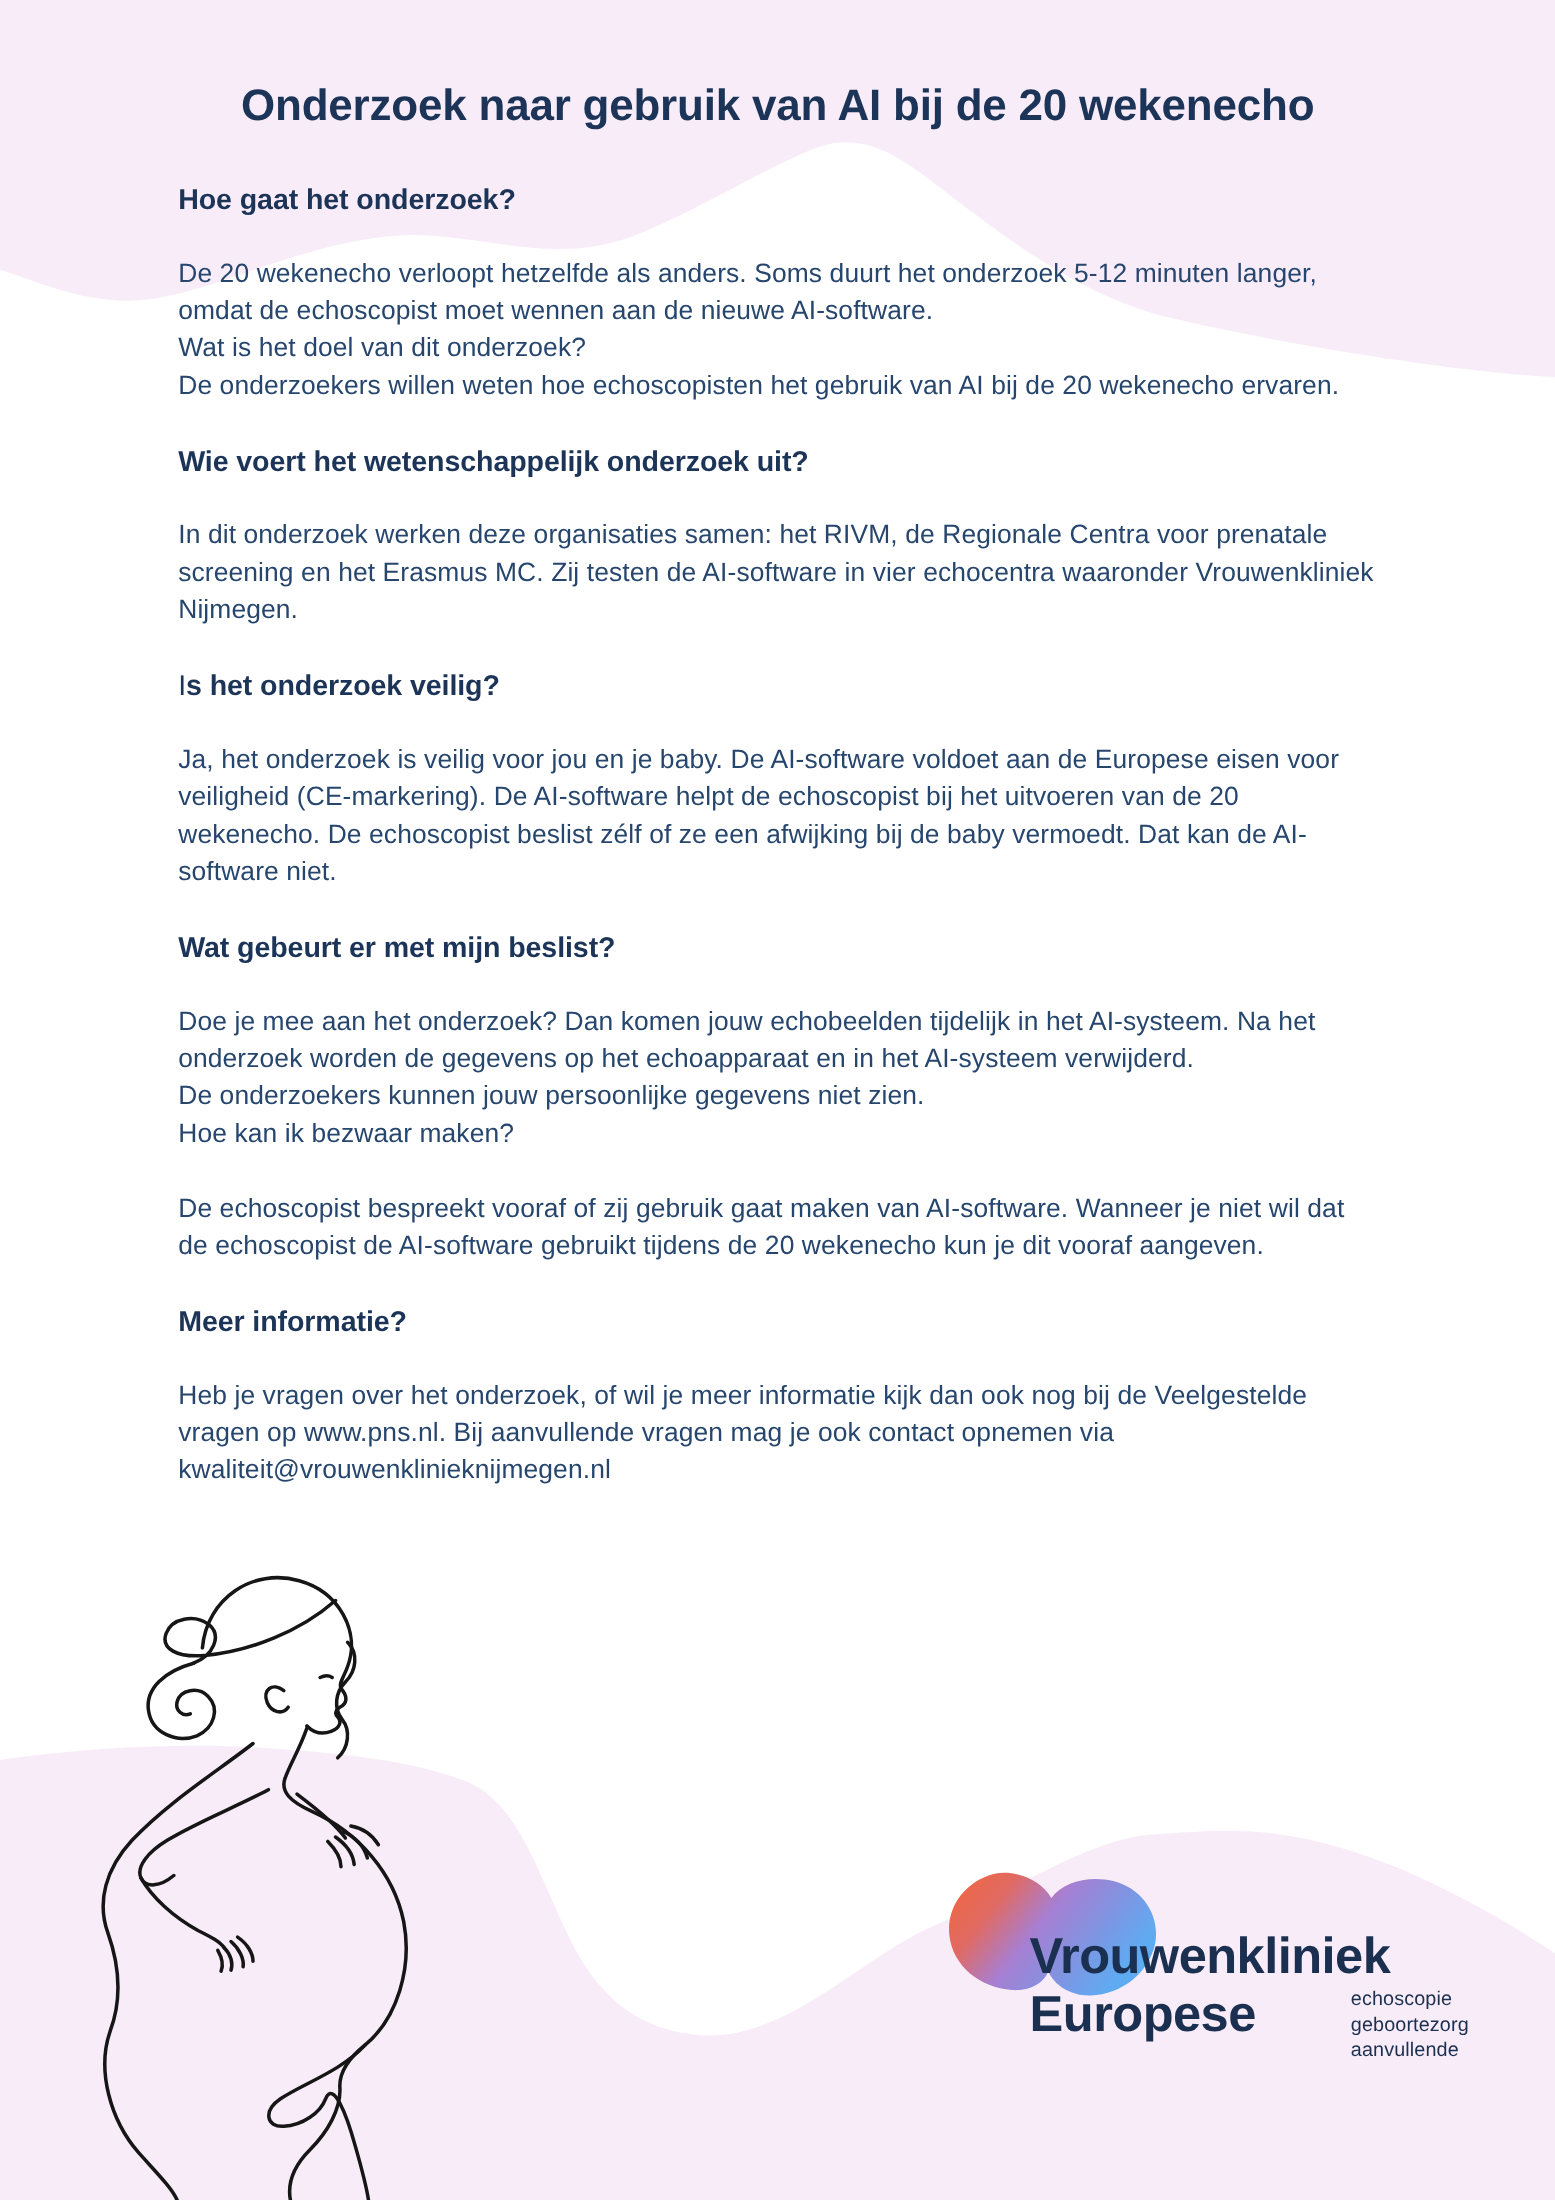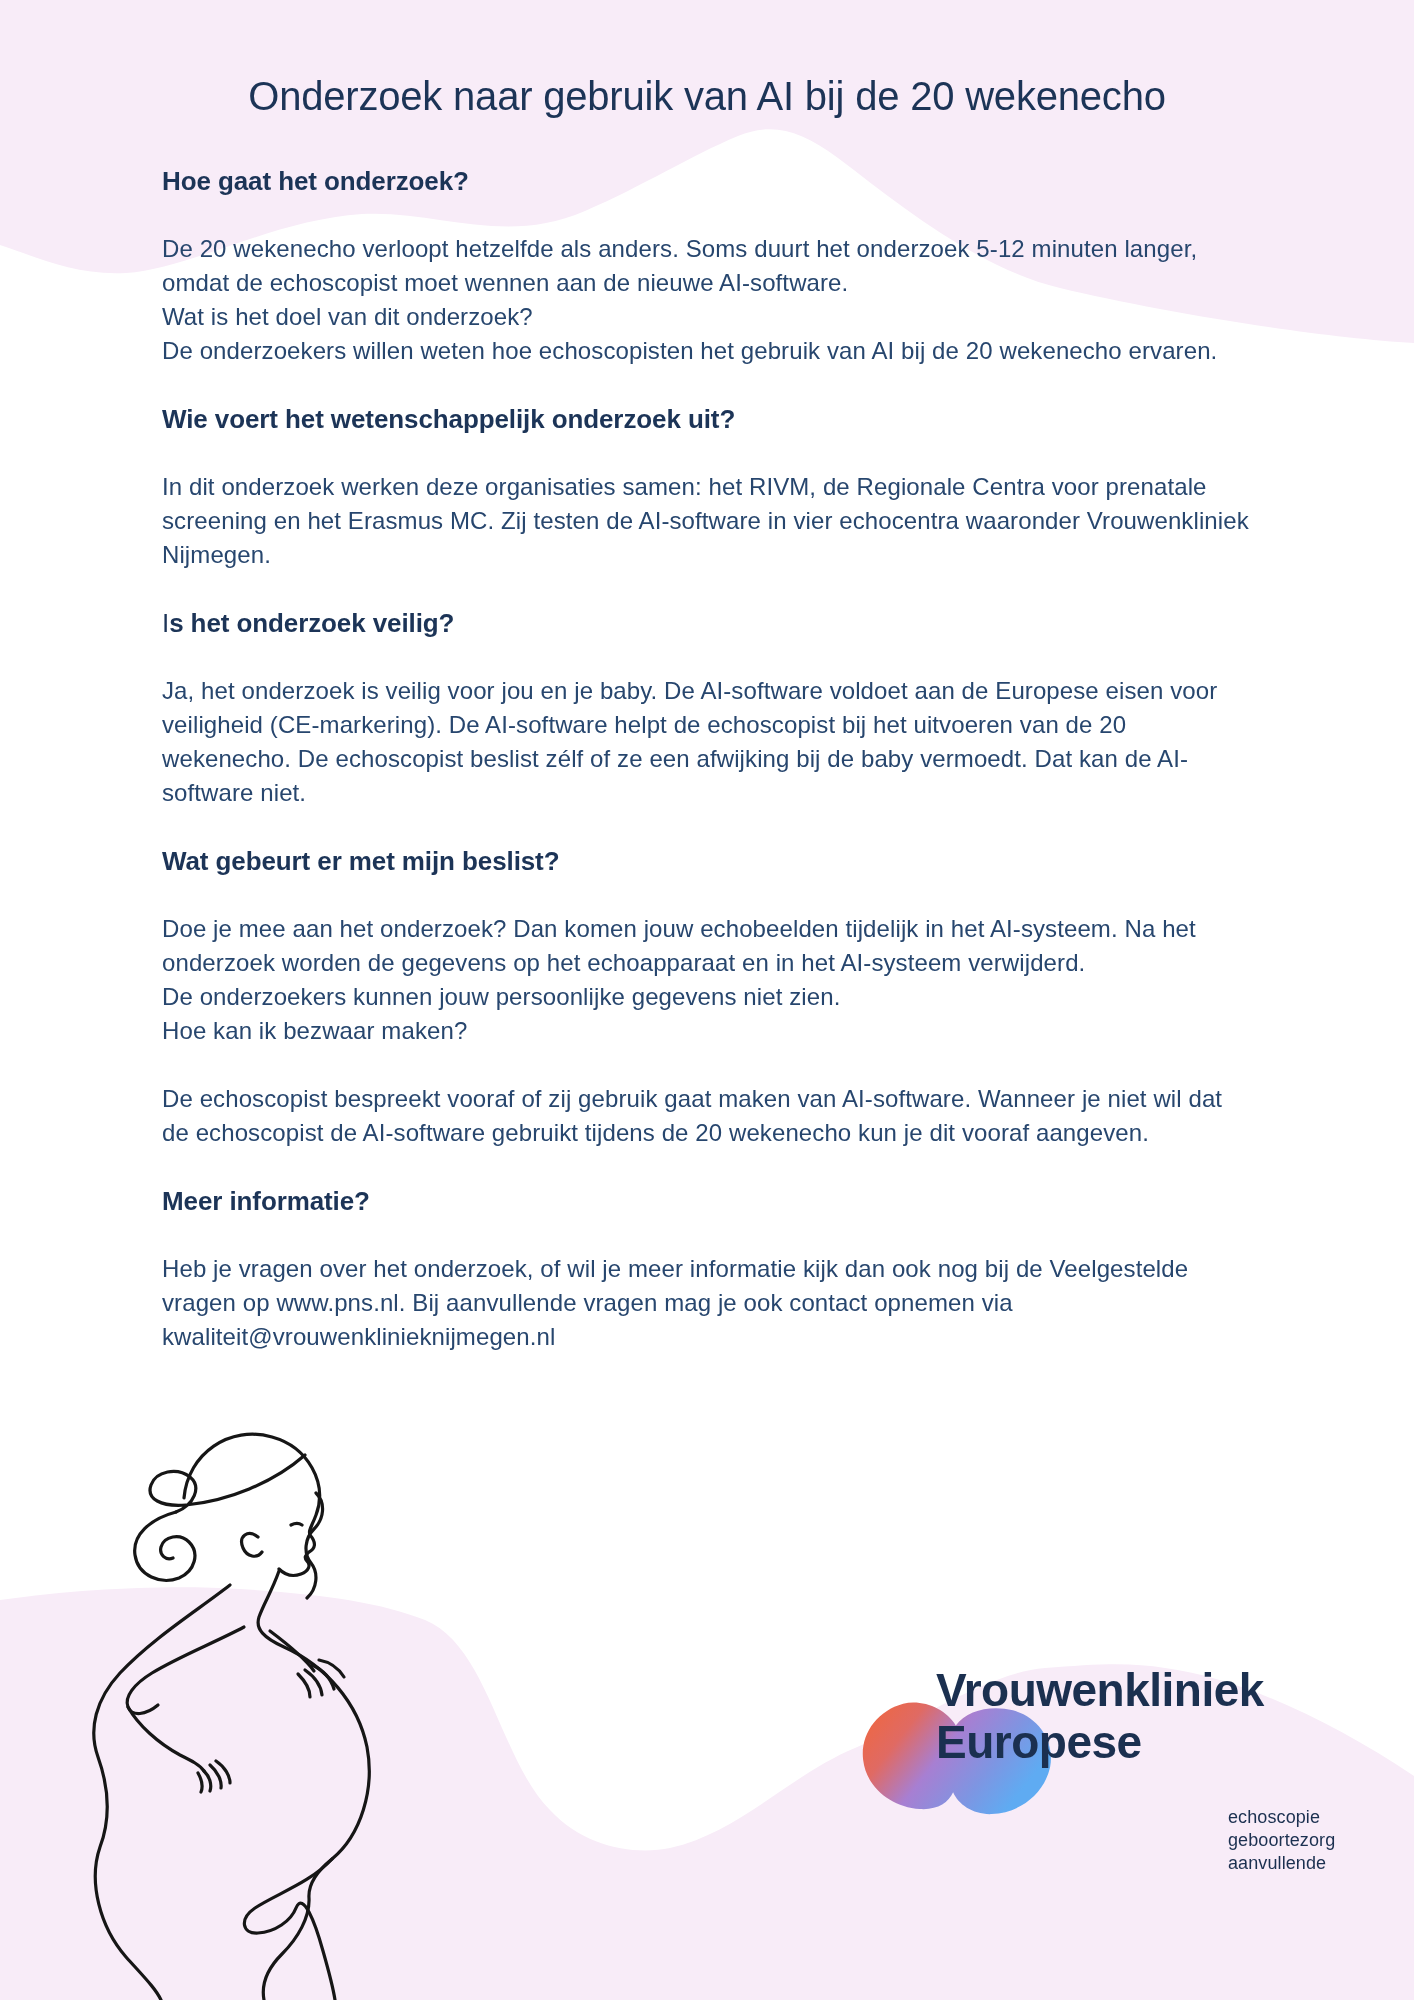--- a/index.html
+++ b/index.html
@@ -9,41 +9,41 @@
     font-family:"Liberation Sans", sans-serif;
     -webkit-font-smoothing:antialiased;
   }
   .deco { position:absolute; pointer-events:none; }
   .deco.top { left:0; top:0; }
   .deco.bottom { left:0; top:1580px; }
   .woman { position:absolute; left:58px; top:1395px; }
 
   .page-title {
     position:absolute; left:0; top:74px; width:100%;
-    text-align:center; font-size:40px; font-weight:400; letter-spacing:-0.2px;
+    text-align:center; font-size:40px; font-weight:700; letter-spacing:-0.2px;
     color:var(--heading-navy,#1c3457); z-index:3; margin:0;
   }
   .content {
     position:absolute; left:162px; top:148px; width:1150px; z-index:3;
   }
   .sec-heading {
     margin:34px 0 0 0; font-size:26px; line-height:34px; font-weight:700;
     color:var(--heading-navy,#1c3457); letter-spacing:-0.1px;
   }
   .sec:first-child .sec-heading { margin-top:16px; }
   .sec-heading .lite { font-weight:400; }
   .body-par {
     margin:34px 0 0 0; font-size:24px; line-height:34px; font-weight:400;
     color:var(--body-navy,#27466e); white-space:pre-line; letter-spacing:0.1px;
   }
 
   .logo { position:absolute; z-index:4; }
   .heart { left:856px; top:1698px; transform:rotate(4deg); }
   .logo-text {
-    left:936px; top:1664px; font-weight:700; color:var(--logo-navy,#1b3050);
+    left:936px; top:1752px; font-weight:700; color:var(--logo-navy,#1b3050);
     font-size:46px; line-height:52px; letter-spacing:-0.5px; z-index:5; position:absolute;
   }
   .logo-services {
     position:absolute; left:1228px; top:1806px; z-index:5;
     font-size:18px; line-height:23px; color:var(--logo-navy,#1b3050); letter-spacing:0.1px;
   }
 </style>
 </head>
 <body>
 

